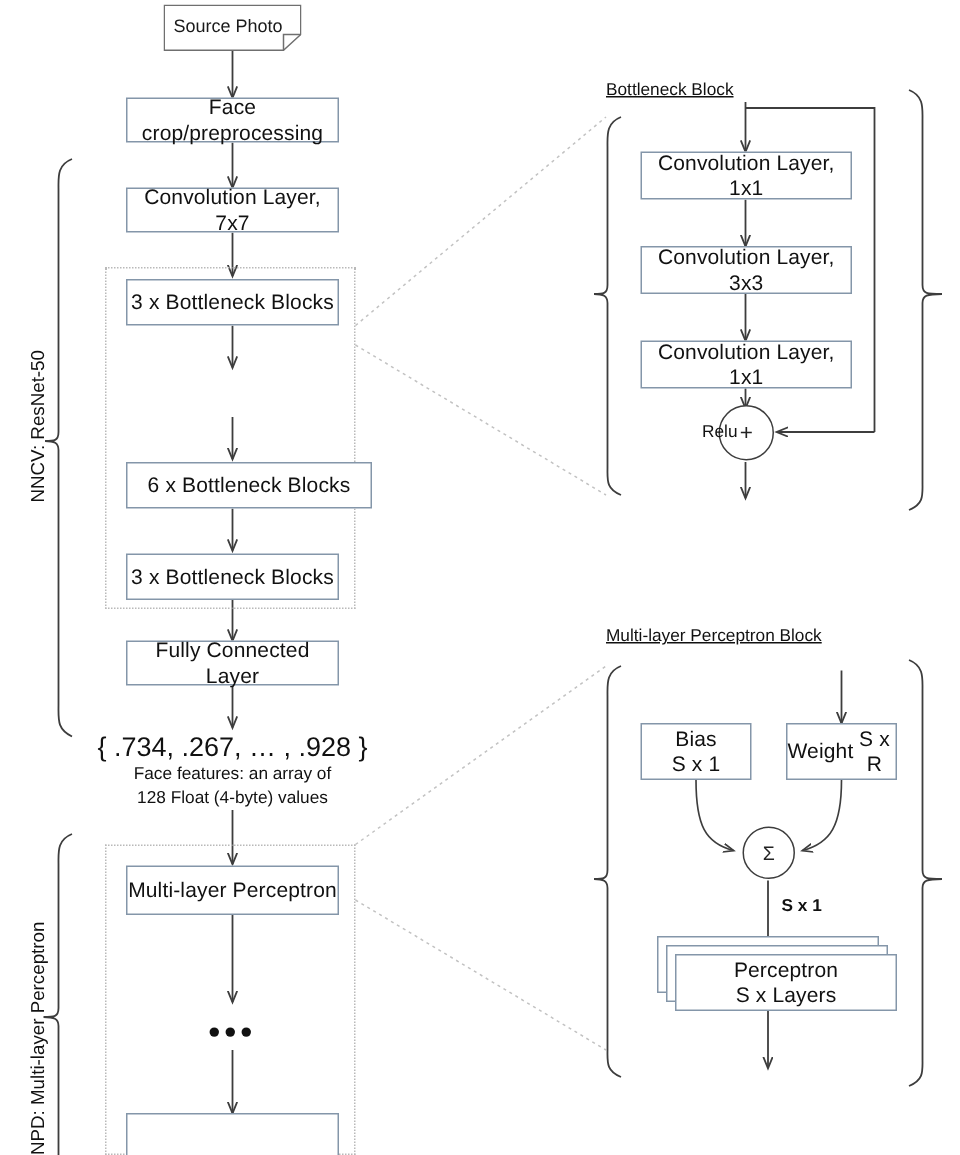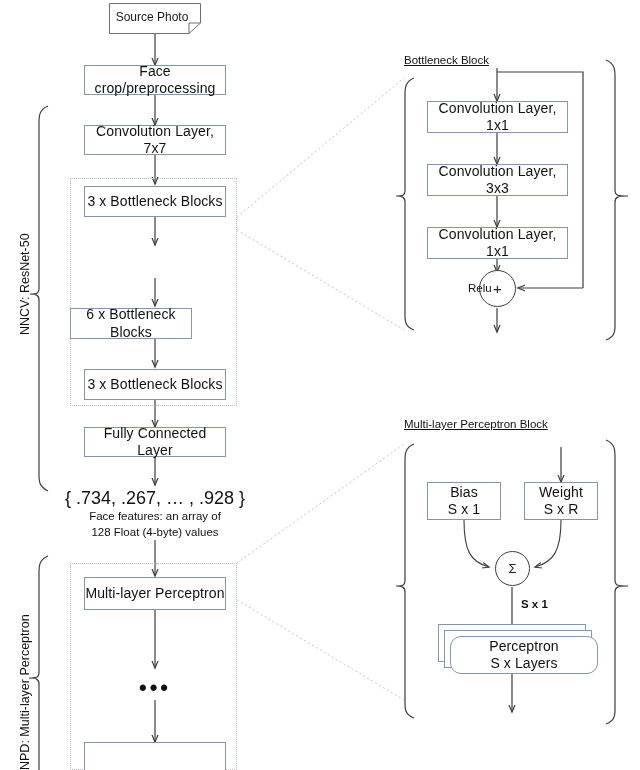--- a/index.html
+++ b/index.html
@@ -206,21 +206,21 @@
 
   <div class="box" style="left:84px;top:125px;width:142px;height:30px;">
     <span>Convolution Layer, 7x7</span>
   </div>
 
   <div class="box" style="left:84px;top:186px;width:142px;height:31px;">
     <span>3 x Bottleneck Blocks</span>
   </div>
 
 
-  <div class="box" style="left:70px;top:308px;width:122px;height:31px;">
+  <div class="box" style="left:84px;top:308px;width:164px;height:31px;">
     <span>6 x Bottleneck Blocks</span>
   </div>
 
   <div class="box" style="left:84px;top:369px;width:142px;height:31px;">
     <span>3 x Bottleneck Blocks</span>
   </div>
 
   <div class="box" style="left:84px;top:427px;width:142px;height:30px;">
     <span>Fully Connected Layer</span>
   </div>
@@ -255,33 +255,33 @@
     <span>+</span>
   </div>
   <div class="txt" style="left:445px;top:282px;padding-left:23px;">Relu</div>
 
   <div class="panel-title" style="left:404px;top:418px;">Multi-layer Perceptron Block</div>
 
   <div class="box" style="left:427px;top:482px;width:74px;height:38px;flex-direction:column;">
     <span>Bias</span>
     <span>S x 1</span>
   </div>
-  <div class="box" style="left:524px;top:482px;width:74px;height:38px;flex-direction:column;">
+  <div class="box" style="left:524px;top:482px;width:74px;height:38px;flex-direction:row;">
     <span>Weight</span>
     <span>S x R</span>
   </div>
 
   <div class="circ" style="left:495px;top:551px;width:35px;height:35px;font-size:13px;">
     <span>Σ</span>
   </div>
 
   <div class="txt" style="left:521px;top:598px;font-weight:bold;">S x 1</div>
 
   <div class="stack" style="left:438px;top:624px;width:160px;height:52px;">
     <div class="box" style="left:0px;top:0px;width:148px;height:38px;"></div>
     <div class="box" style="left:6px;top:6px;width:148px;height:38px;"></div>
-    <div class="box" style="left:12px;top:12px;width:148px;height:38px;flex-direction:column;border-radius:11px;">
+    <div class="box" style="left:12px;top:12px;width:148px;height:38px;flex-direction:column;">
       <span>Perceptron</span>
       <span>S x Layers</span>
     </div>
   </div>
 
 </div>
 
 </body></html>

